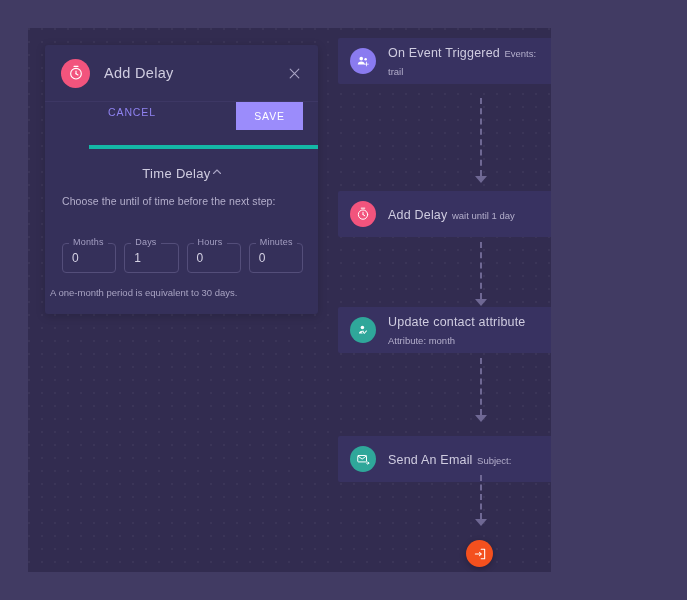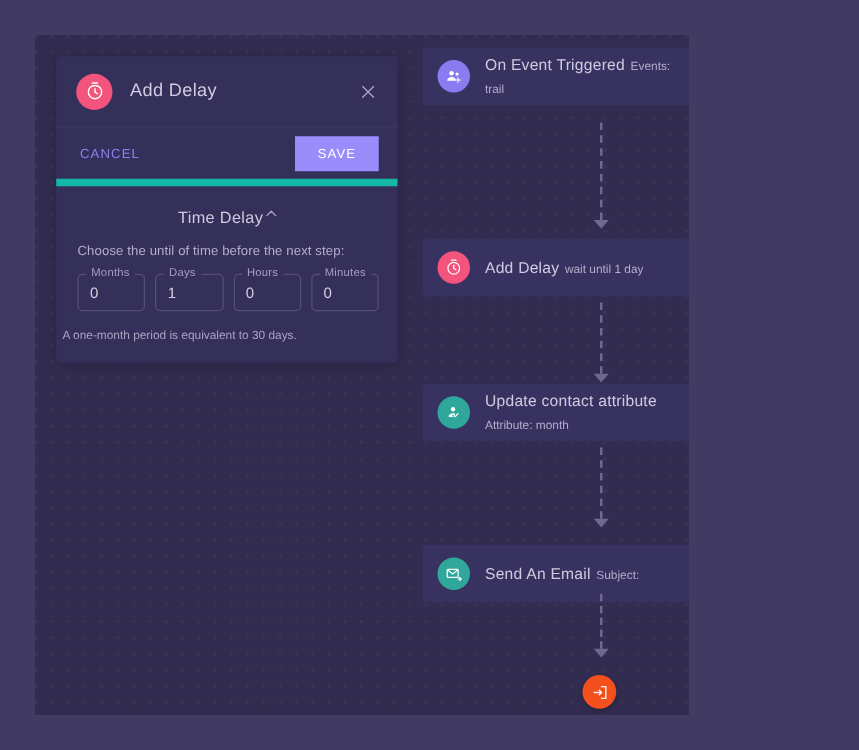--- a/index.html
+++ b/index.html
@@ -68,24 +68,25 @@
     color: #a9a4c4;
     width: 20px; height: 20px;
     display: flex; align-items: center; justify-content: center;
     padding: 0;
   }
   .icon-btn svg { width: 13px; height: 13px; }
 
   .modal-actions {
     height: 47px;
     display: flex;
-    align-items: center;
+    align-items: flex-start;
     justify-content: space-between;
     padding: 0 15px 0 17px;
-    border-bottom: 6px solid #14b8a6;
+    border-bottom: 4px solid #14b8a6;
+    margin-left: 44px;
   }
 
   .cancel-link {
     background: none; border: none; cursor: pointer;
     color: #8f82f0;
     font-size: 10.5px;
     letter-spacing: .9px;
     font-family: inherit;
     padding: 4px 2px;
   }
@@ -117,20 +118,21 @@
     color: #b3aecb;
     font-size: 10.5px;
     padding: 13px 17px 0 17px;
     letter-spacing: .1px;
   }
 
   .fields {
     display: flex;
     gap: 8px;
     padding: 12px 15px 0 17px;
+    margin-top: 24px;
   }
 
   .field { position: relative; flex: 1; }
 
   .field-box {
     border: 1px solid #544e7a;
     border-radius: 4px;
     height: 30px;
     display: flex;
     align-items: center;

